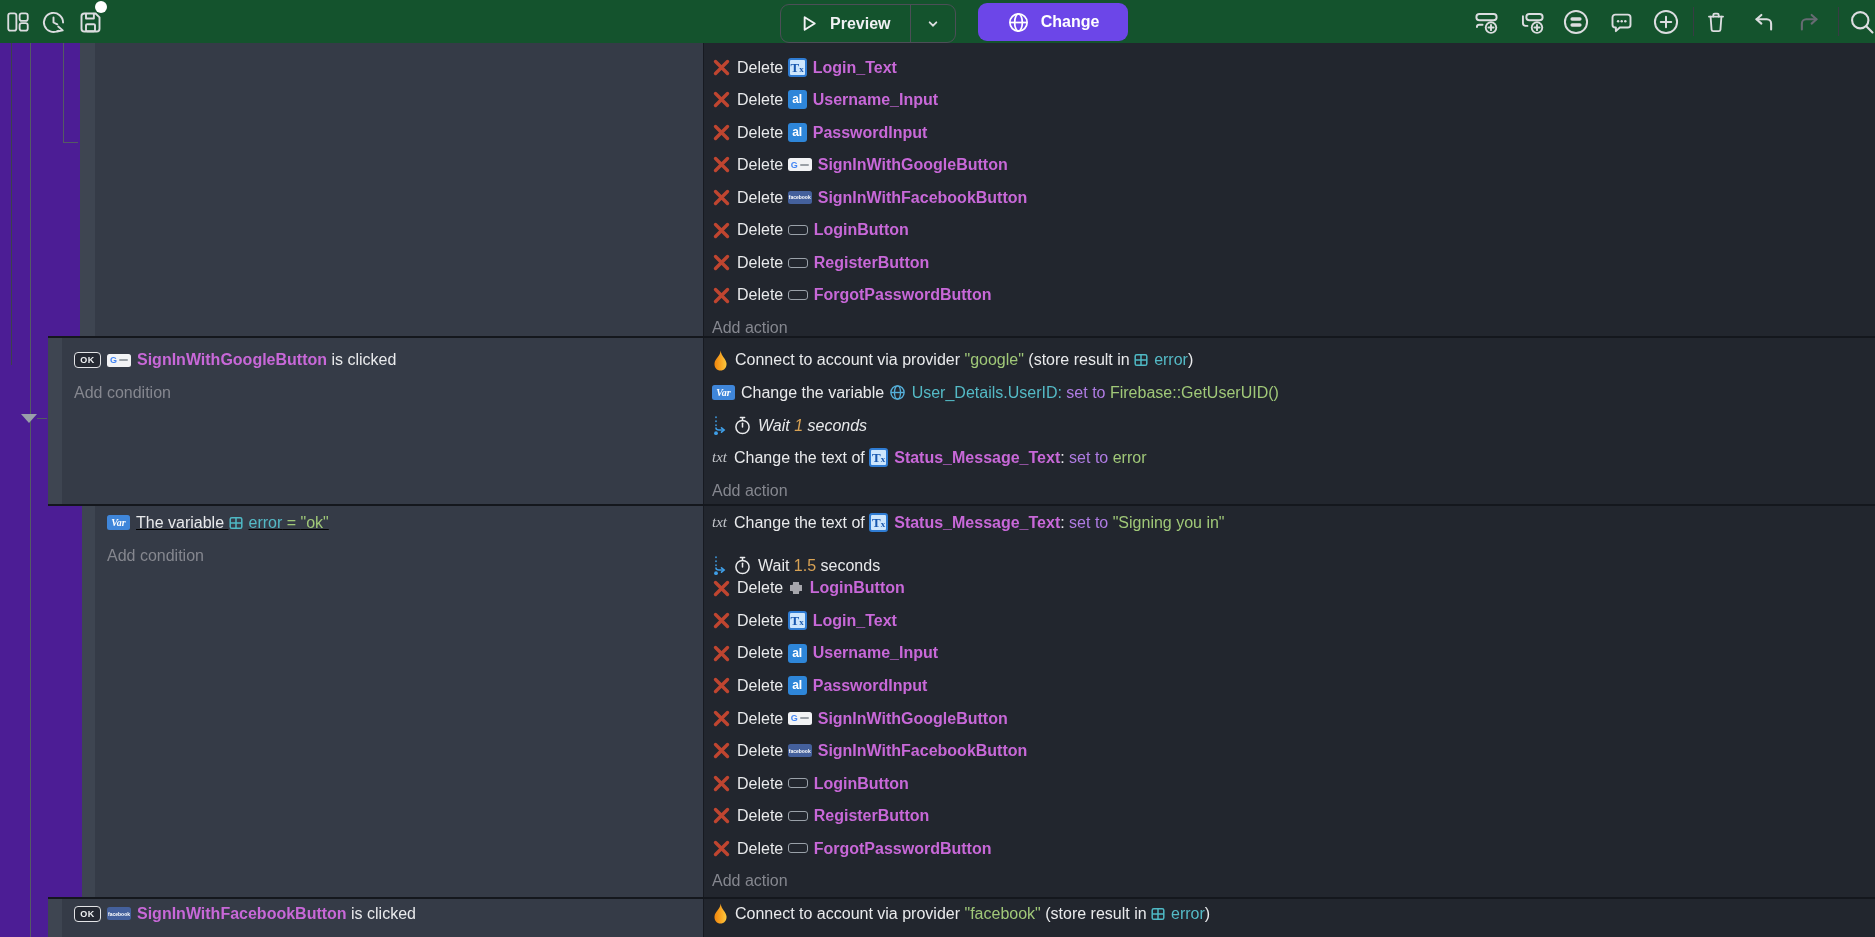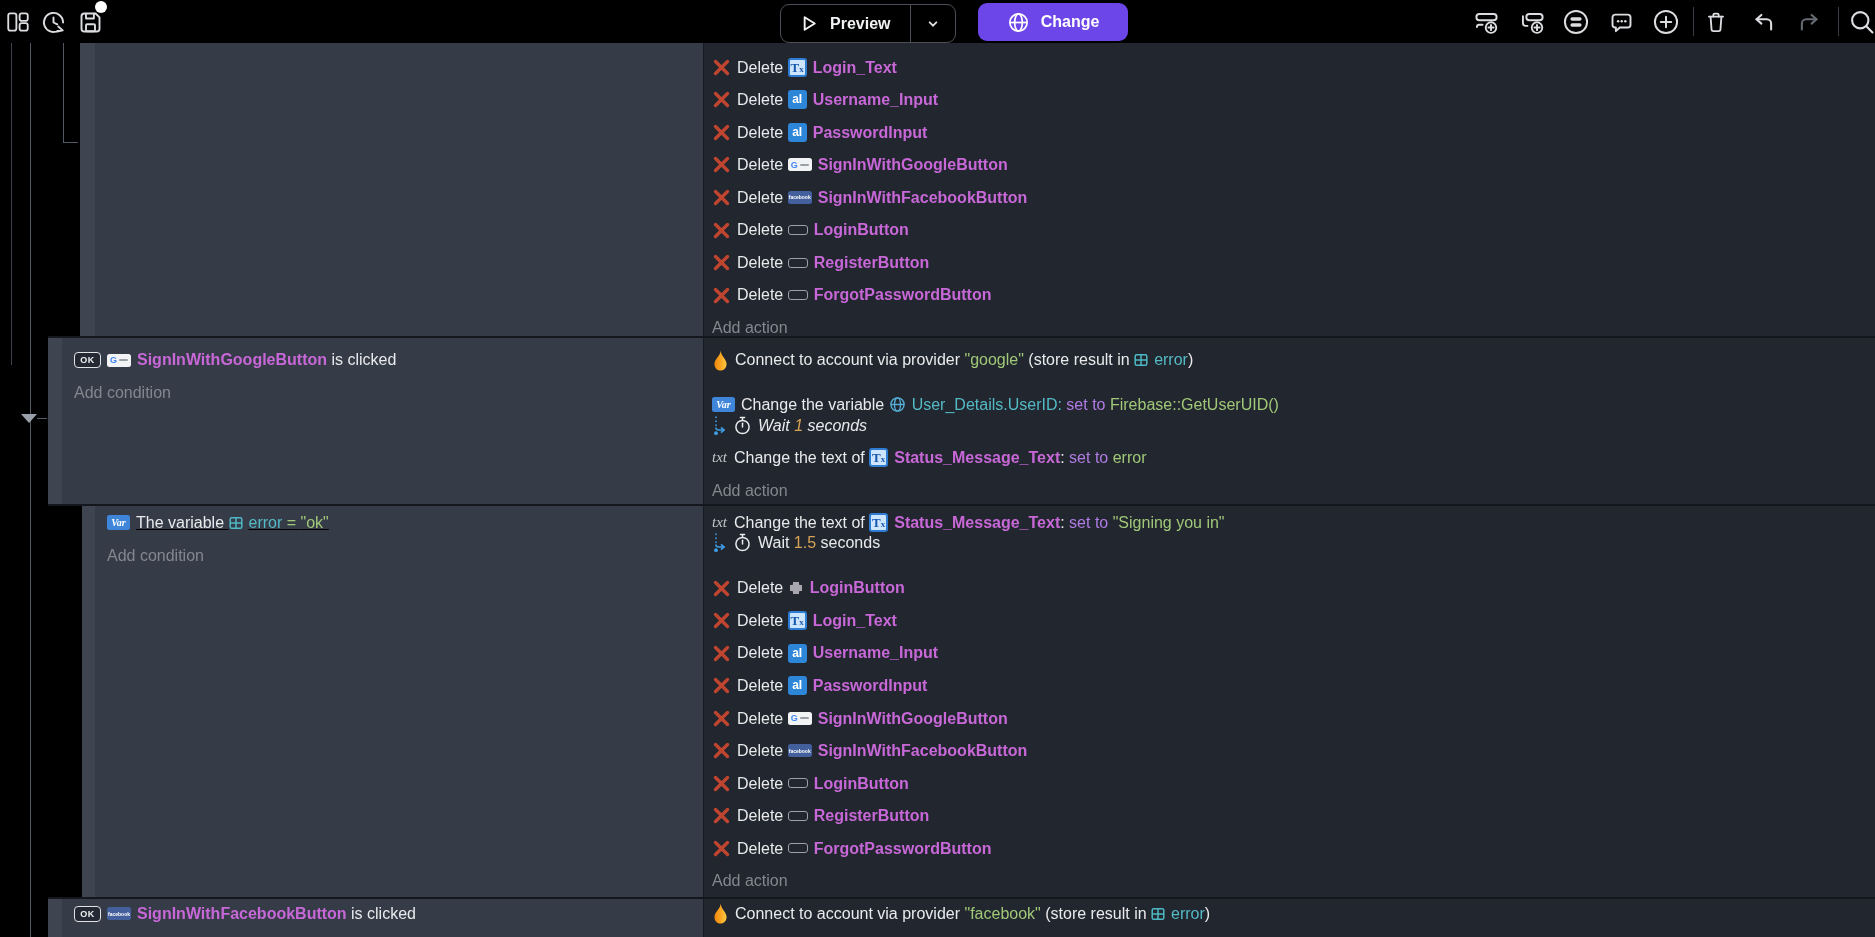--- a/index.html
+++ b/index.html
@@ -1,33 +1,33 @@
 <!DOCTYPE html>
 <html><head>
 <meta charset="utf-8">
 <style>
   html,body{margin:0;padding:0;background:#16191f;width:1875px;height:937px;overflow:hidden;
     font-family:"Liberation Sans",sans-serif;}
   #stage{position:relative;width:1875px;height:937px;overflow:hidden;}
 
   
-  #topbar{position:absolute;left:0;top:0;width:1875px;height:43px;background:#000000;}
+  #topbar{position:absolute;left:0;top:0;width:1875px;height:43px;background:#14532d;}
   .tb-ic{position:absolute;top:8px;width:28px;height:28px;display:flex;align-items:center;justify-content:center;cursor:pointer;}
   .tb-ic svg{display:block;}
   .tb-divider{position:absolute;top:7px;width:1px;height:29px;background:#383c44;}
   #save-badge{position:absolute;left:95px;top:1px;width:12px;height:12px;border-radius:50%;background:#ffffff;}
   #preview-group{position:absolute;left:780px;top:4px;height:37px;display:flex;border:1px solid #4c4f57;border-radius:9px;overflow:hidden;}
   .pv-btn{display:flex;align-items:center;gap:10px;background:transparent;border:none;color:#f0f1f3;
     font-weight:bold;font-size:16px;padding:0 20px 0 16px;cursor:pointer;font-family:inherit;}
   .pv-caret{display:flex;align-items:center;justify-content:center;background:transparent;border:none;border-left:1px solid #4c4f57;width:45px;cursor:pointer;}
   #share-btn{position:absolute;left:978px;top:3px;height:38px;width:150px;border:none;border-radius:9px;
     display:flex;align-items:center;justify-content:center;gap:11px;color:#fff;font-weight:bold;font-size:16px;cursor:pointer;font-family:inherit;}
 
   
-  #sheet{position:absolute;left:0;top:43px;width:1695px;height:894px;background:#000000;}
+  #sheet{position:absolute;left:0;top:43px;width:1695px;height:894px;background:#4c1d95;}
   .abs{position:absolute;}
   #action-bg{left:703px;top:0;width:1172px;height:894px;background:#22262e;}
   .strip{background:#3e4551;}
   .cond{background:#353b47;border-right:1px solid #171a21;cursor:pointer;}
   .sep{background:#14171d;}
   .guide{background:#545a64;}
   .guide-faint{background:#3c414b;}
   #fold-tri{left:21px;top:371px;width:0;height:0;border-left:8px solid transparent;border-right:8px solid transparent;border-top:9px solid #99a0aa;}
 
   
@@ -240,21 +240,21 @@
             </svg></span><span class="s-w">Delete </span><span class="ic ic-pill"></span><span class="s-n">ForgotPasswordButton</span></div>
         <div class="ev-row" style="top: 267.9px; left: 712px;"><span class="s-d">Add action</span></div>
         <div class="ev-row" style="top: 300.45px; left: 74px;"><span class="ic ic-ok">OK</span><span class="ic ic-gpill"><b>G</b><i></i></span><span class="s-n">SignInWithGoogleButton</span><span class="s-w"> is clicked</span></div>
         <div class="ev-row" style="top: 333px; left: 74px;"><span class="s-d">Add condition</span></div>
         <div class="ev-row" style="top: 300.45px; left: 712px;"><span class="ic ic-fire"><svg width="17" height="21" viewBox="0 0 17 21">
               <path d="M8.5 0.5 C8.8 5.5 3 8.5 2.5 13.2 C2.1 17.6 5 20.5 8.5 20.5 C12 20.5 14.9 17.6 14.5 13.2 C14 8.8 9.5 6.5 8.5 0.5 Z" fill="url(#fg)"></path>
             </svg></span><span class="s-w">Connect to account via provider </span><span class="s-g">"google"</span><span class="s-w"> (store result in </span><span class="ic ic-struct"><svg width="14" height="14" viewBox="0 0 14 14" fill="none" stroke="#4fb9c5" stroke-width="1.5">
               <rect x="1.2" y="1.7" width="11.6" height="10.6" rx="1.6"></rect>
               <path d="M1.2 7 H12.8 M7 1.7 V12.3"></path>
             </svg></span><span class="s-t">error</span><span class="s-w">)</span></div>
-        <div class="ev-row" style="top: 345px; left: 712px;"><span class="ic ic-var">Var</span><span class="s-w">Change the variable </span><span class="ic ic-globe"><svg width="17" height="17" viewBox="0 0 17 17" fill="none" stroke="#55aed8" stroke-width="1.4">
+        <div class="ev-row" style="top: 333px; left: 712px;"><span class="ic ic-var">Var</span><span class="s-w">Change the variable </span><span class="ic ic-globe"><svg width="17" height="17" viewBox="0 0 17 17" fill="none" stroke="#55aed8" stroke-width="1.4">
               <circle cx="8.5" cy="8.5" r="6.6"></circle>
               <ellipse cx="8.5" cy="8.5" rx="3" ry="6.6"></ellipse>
               <path d="M1.9 8.5 H15.1"></path>
             </svg></span><span class="s-t">User_Details.UserID</span><span class="s-t">: </span><span class="s-p">set to </span><span class="s-g">Firebase::GetUserUID()</span></div>
         <div class="ev-row" style="top: 365.55px; left: 712px; font-style: italic;"><span class="ic ic-async"><svg width="15" height="21" viewBox="0 0 15 21" fill="none" stroke="#3f9fe8" stroke-width="1.6" stroke-linecap="round">
               <path d="M4 2 v0.5 M4 6 v0.5 M4 10 v0.5"></path>
               <path d="M4 13 q0 2 3 2 h4.5"></path>
               <path d="M9.5 12.8 l2.6 2.2 l-2.6 2.2"></path>
               <circle cx="4" cy="18.2" r="1.9" fill="#3f9fe8" stroke="none"></circle>
             </svg></span><span class="ic ic-stopwatch"><svg width="19" height="19" viewBox="0 0 19 19" fill="none" stroke="#e9eaec" stroke-width="1.5" stroke-linecap="round">
@@ -263,21 +263,21 @@
               <path d="M7.4 1.6 h4.2 M9.5 1.6 V4"></path>
             </svg></span><span class="s-w">Wait </span><span class="s-o">1</span><span class="s-w"> seconds</span></div>
         <div class="ev-row" style="top: 398.1px; left: 712px;"><span class="ic ic-txt">txt</span><span class="s-w">Change the text of </span><span class="ic ic-tx">T<i>x</i></span><span class="s-n">Status_Message_Text</span><span class="s-w">: </span><span class="s-p">set to </span><span class="s-g">error</span></div>
         <div class="ev-row" style="top: 430.65px; left: 712px;"><span class="s-d">Add action</span></div>
         <div class="ev-row" style="top: 463.2px; left: 107px; text-decoration: underline;"><span class="ic ic-var">Var</span><span class="s-w">The variable </span><span class="ic ic-struct"><svg width="14" height="14" viewBox="0 0 14 14" fill="none" stroke="#4fb9c5" stroke-width="1.5">
               <rect x="1.2" y="1.7" width="11.6" height="10.6" rx="1.6"></rect>
               <path d="M1.2 7 H12.8 M7 1.7 V12.3"></path>
             </svg></span><span class="s-t">error</span><span class="s-g"> = </span><span class="s-g">"ok"</span></div>
         <div class="ev-row" style="top: 495.75px; left: 107px;"><span class="s-d">Add condition</span></div>
         <div class="ev-row" style="top: 463.2px; left: 712px;"><span class="ic ic-txt">txt</span><span class="s-w">Change the text of </span><span class="ic ic-tx">T<i>x</i></span><span class="s-n">Status_Message_Text</span><span class="s-w">: </span><span class="s-p">set to </span><span class="s-g">"Signing you in"</span></div>
-        <div class="ev-row" style="top: 483px; left: 712px;"><span class="ic ic-async"><svg width="15" height="21" viewBox="0 0 15 21" fill="none" stroke="#3f9fe8" stroke-width="1.6" stroke-linecap="round">
+        <div class="ev-row" style="top: 506px; left: 712px;"><span class="ic ic-async"><svg width="15" height="21" viewBox="0 0 15 21" fill="none" stroke="#3f9fe8" stroke-width="1.6" stroke-linecap="round">
               <path d="M4 2 v0.5 M4 6 v0.5 M4 10 v0.5"></path>
               <path d="M4 13 q0 2 3 2 h4.5"></path>
               <path d="M9.5 12.8 l2.6 2.2 l-2.6 2.2"></path>
               <circle cx="4" cy="18.2" r="1.9" fill="#3f9fe8" stroke="none"></circle>
             </svg></span><span class="ic ic-stopwatch"><svg width="19" height="19" viewBox="0 0 19 19" fill="none" stroke="#e9eaec" stroke-width="1.5" stroke-linecap="round">
               <circle cx="9.5" cy="11" r="6.6"></circle>
               <path d="M9.5 11 V7.2"></path>
               <path d="M7.4 1.6 h4.2 M9.5 1.6 V4"></path>
             </svg></span><span class="s-w">Wait </span><span class="s-o">1.5</span><span class="s-w"> seconds</span></div>
         <div class="ev-row" style="top: 528.3px; left: 712px;"><span class="ic ic-x"><svg width="19" height="19" viewBox="0 0 19 19">

